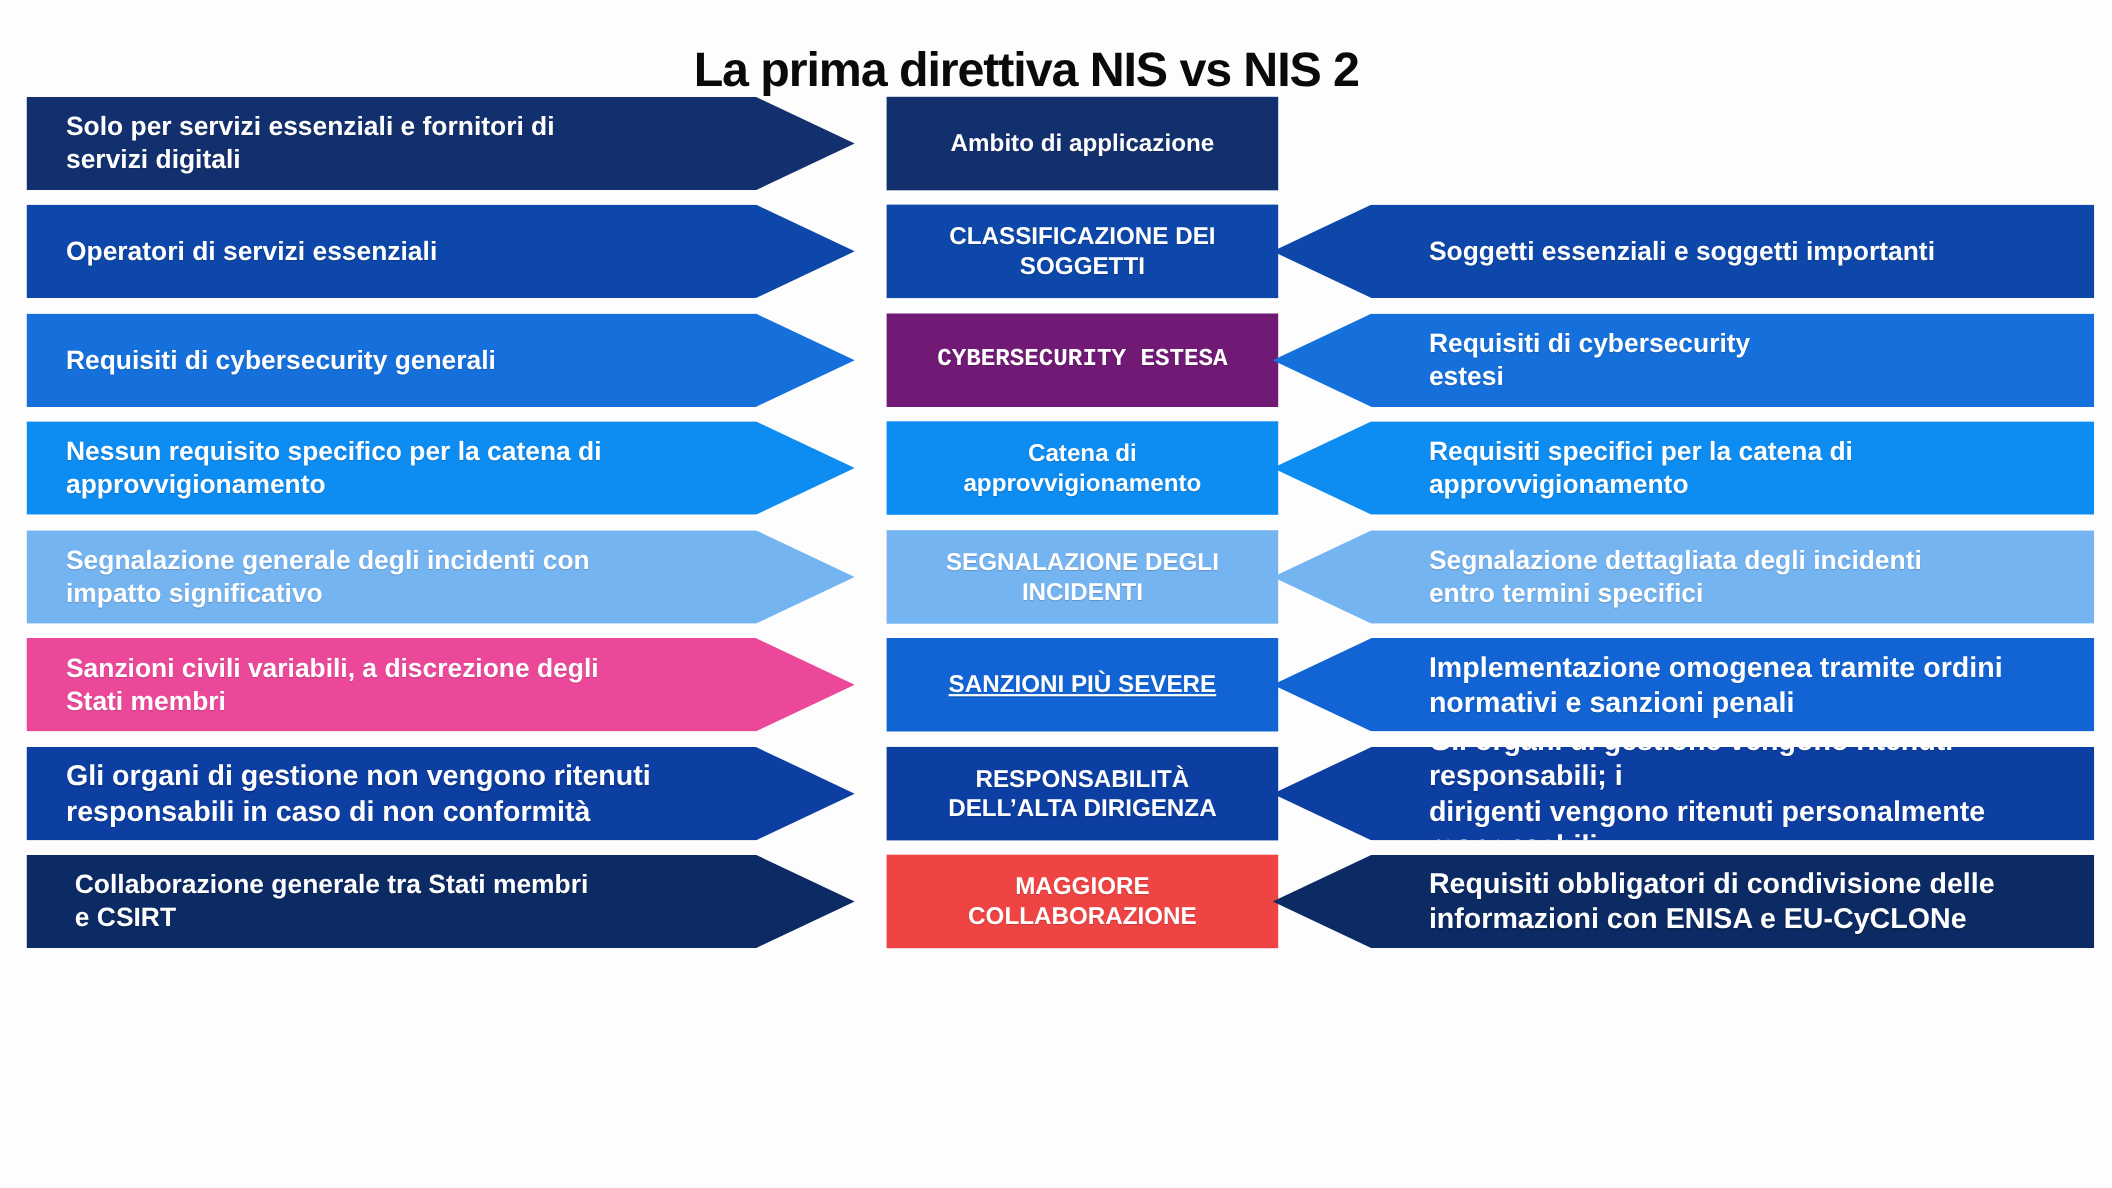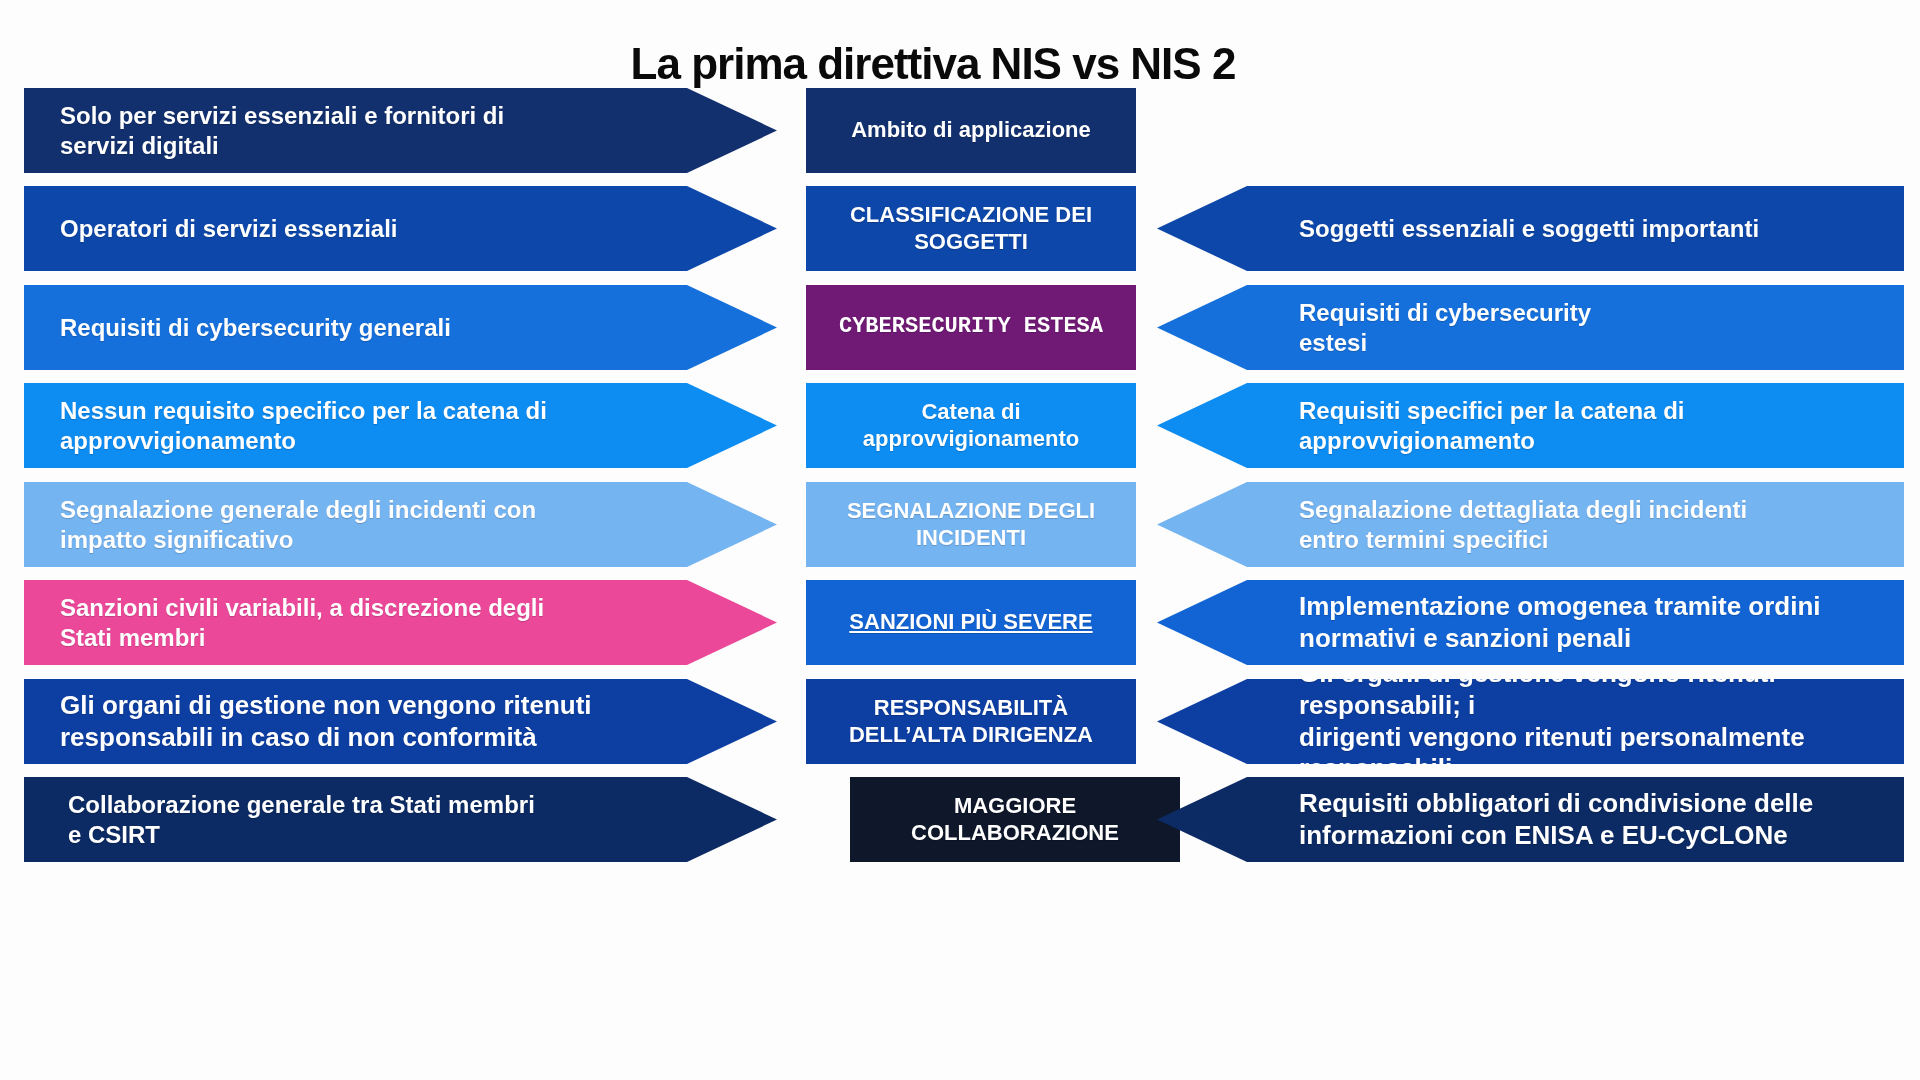--- a/index.html
+++ b/index.html
@@ -42,21 +42,21 @@
     left:24px;width:753px;
     padding:0 108px 0 36px;
     clip-path:polygon(0 0, calc(100% - 90px) 0, 100% 50%, calc(100% - 90px) 100%, 0 100%);
   }
   .arrow-right{
     left:1157px;width:747px;
     padding:0 26px 0 142px;
     clip-path:polygon(90px 0, 100% 0, 100% 100%, 90px 100%, 0 50%);
   }
   .center{
-    left:806px;width:330px;
+    left:806px;width:356px;
     justify-content:center;
     text-align:center;
     padding:12px 12px;
   }
   .center .txt{font-size:22px;}
   
   .r0{top:88px}.r1{top:186px}.r2{top:285px}.r3{top:383px}
   .r4{top:482px}.r5{top:580px}.r6{top:679px}.r7{top:777px}
 </style>
 </head>
@@ -157,21 +157,21 @@
     <span class="txt">Gli organi di gestione vengono ritenuti responsabili; i
 dirigenti vengono ritenuti personalmente responsabili</span>
   </div>
 </div>
 
 <div class="row r7">
   <div class="arrow arrow-left" style="background: rgb(12, 42, 99); padding-left: 44px;">
     <span class="txt">Collaborazione generale tra Stati membri
 e CSIRT</span>
   </div>
-  <div class="center" style="background: #0f172a; margin-left: 44px;">
+  <div class="center" style="background: #ef4444;">
     <span class="txt">MAGGIORE
 COLLABORAZIONE</span>
   </div>
   <div class="arrow arrow-right sm" style="background: rgb(12, 42, 99);">
     <span class="txt">Requisiti obbligatori di condivisione delle
 informazioni con ENISA e EU-CyCLONe</span>
   </div>
 </div>
 
 </body></html>

